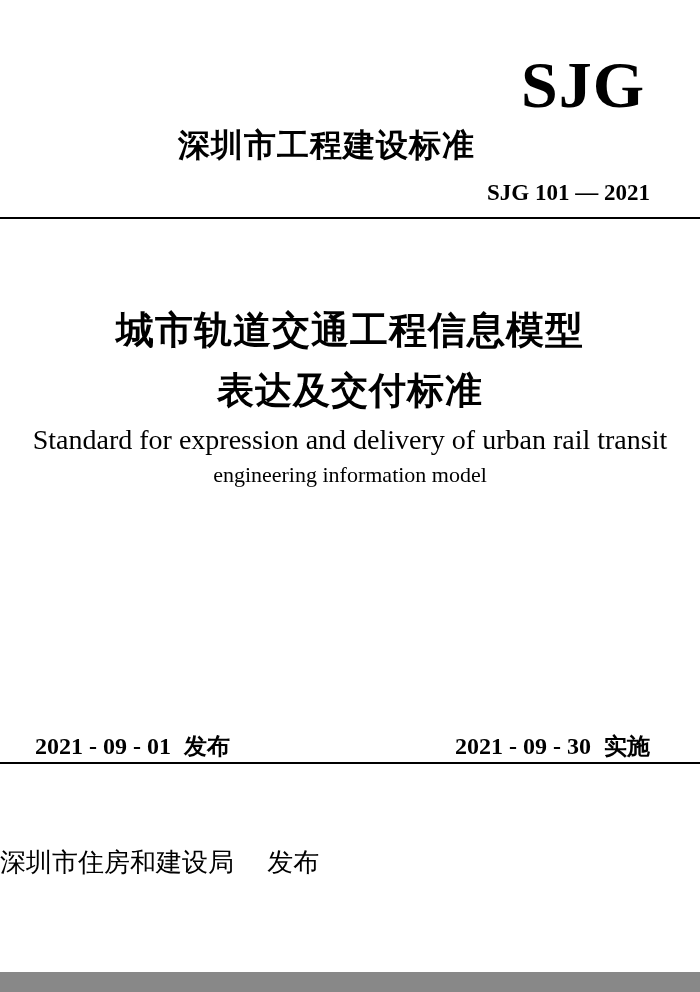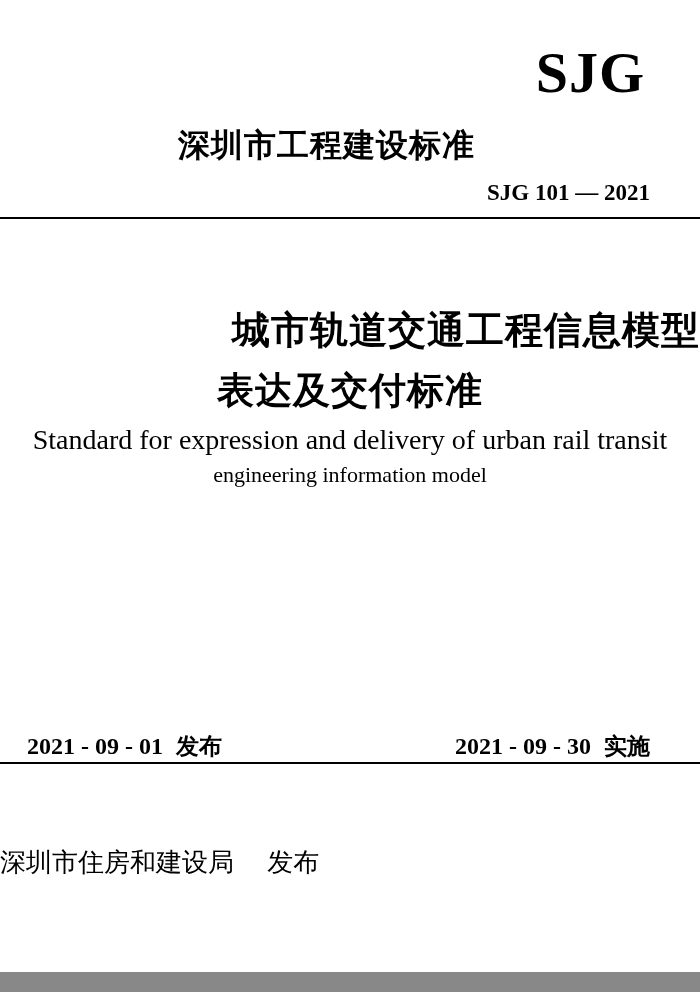--- a/index.html
+++ b/index.html
@@ -21,22 +21,22 @@
     left: 178px;
     top: 124px;
     font-size: 32px;
     font-weight: bold;
     letter-spacing: 1px;
     white-space: nowrap;
   }
   .logo {
     position: absolute;
     right: 55px;
-    top: 44px;
-    font-size: 58px;
+    top: 52px;
+    font-size: 66px;
     font-weight: bold;
     line-height: 1.0;
     letter-spacing: 1px;
   }
   .std-number {
     position: absolute;
     right: 50px;
     top: 180px;
     font-size: 23px;
     font-weight: bold;
@@ -52,28 +52,28 @@
   .rule-top { top: 217px; }
   .rule-bottom { top: 762px; }
 
   .centered-line {
     position: absolute;
     left: 0;
     width: 100%;
     text-align: center;
     white-space: nowrap;
   }
-  .title-cn-1 { top: 305px; font-size: 38px; font-weight: bold; letter-spacing: 1px; text-align: right; }
+  .title-cn-1 { top: 305px; font-size: 38px; font-weight: bold; letter-spacing: 1px; }
   .title-cn-2 { top: 366px; font-size: 37px; font-weight: bold; letter-spacing: 1px; font-family: Liberation Serif, serif; }
   .title-en-1 { top: 424px; font-size: 28px; }
   .title-en-2 { top: 462px; font-size: 22px; }
 
   .dates-row {
     position: absolute;
-    left: 27px;
+    left: 35px;
     right: 50px;
     top: 731px;
     display: flex;
     justify-content: space-between;
     align-items: center;
   }
   .date-group { white-space: nowrap; }
   .date-value {
     font-size: 24px;
     font-weight: bold;

